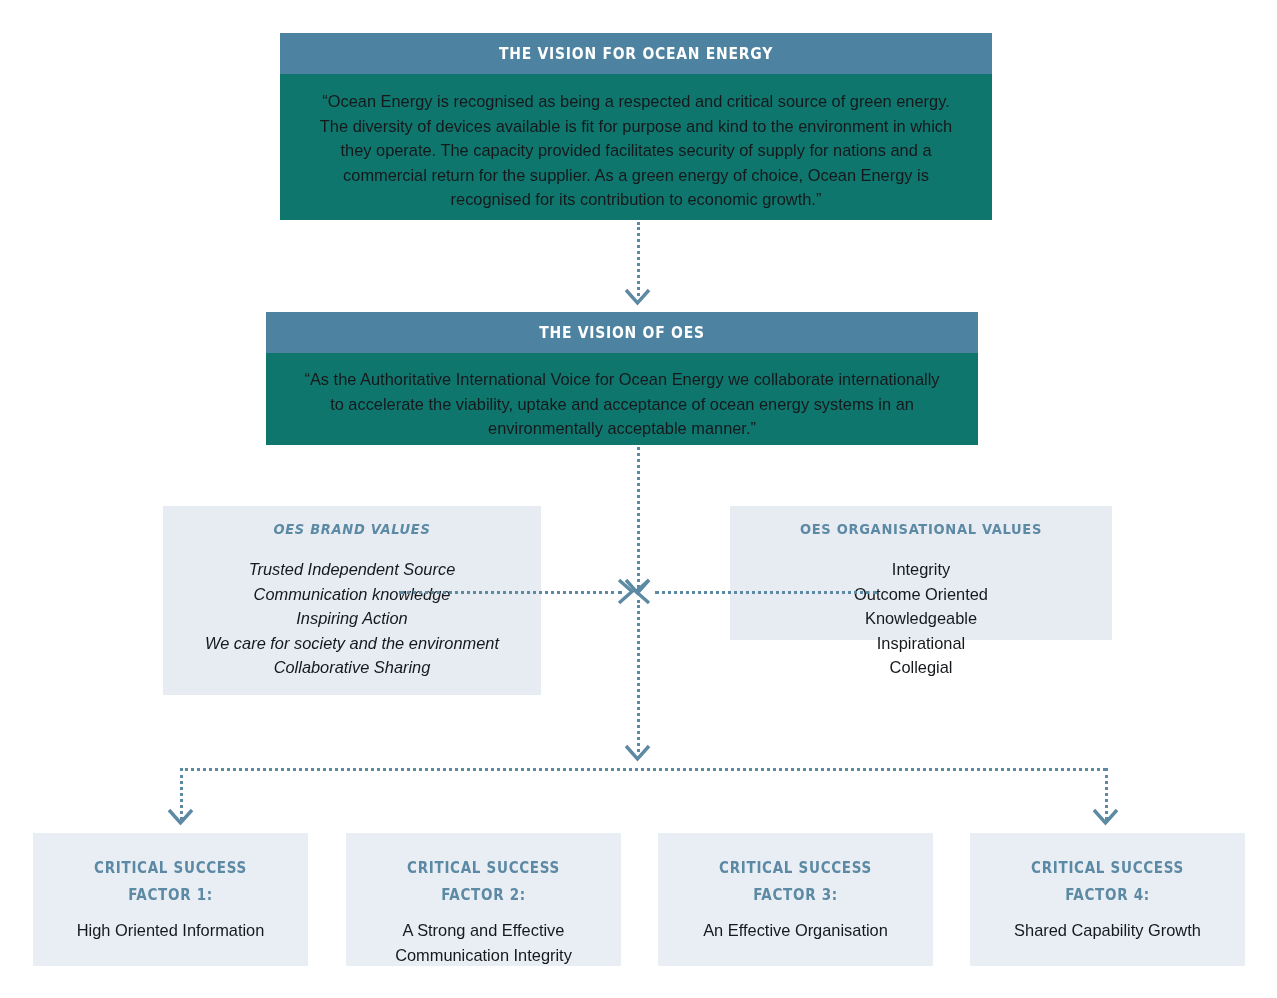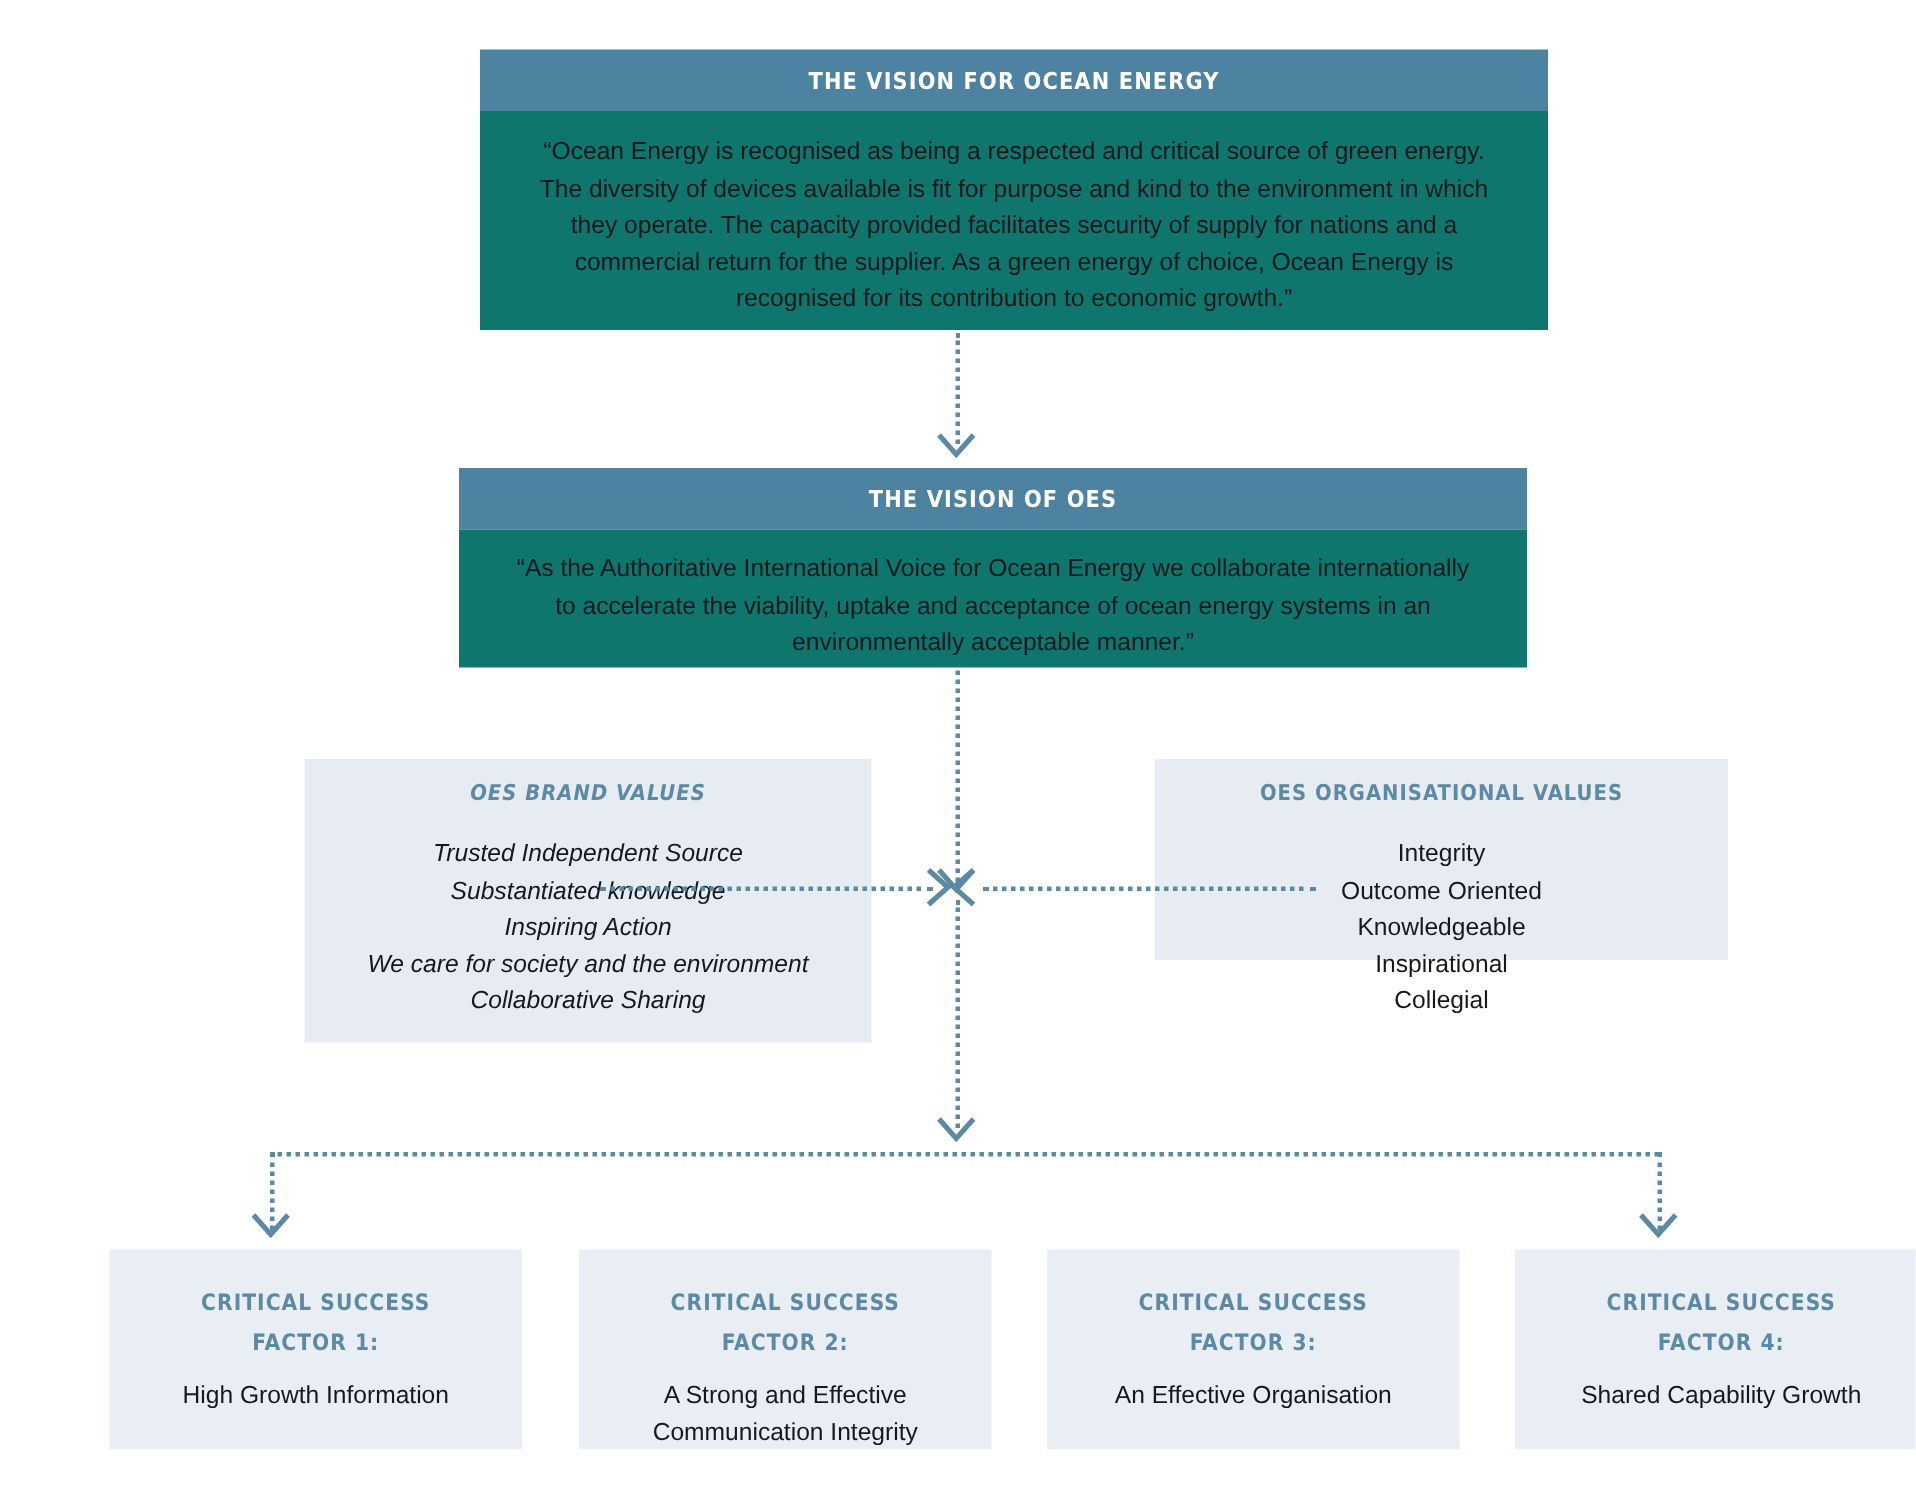--- a/index.html
+++ b/index.html
@@ -7,21 +7,21 @@
     width:1277px;height:998px;
     background:#ffffff;
     font-family:"Liberation Sans", sans-serif;
     position:relative;
     overflow:hidden;
     -webkit-font-smoothing:antialiased;
   }
   .stage{position:absolute;left:0;top:0;width:1277px;height:998px;}
 
   
-  .box{position:absolute;box-sizing:border-box;margin-left:40px;}
+  .box{position:absolute;box-sizing:border-box;}
   .panel-head{
     background:#4d82a0;
     color:#ffffff;
     font-family:"DejaVu Sans Condensed","Liberation Sans",sans-serif;
     font-weight:bold;
     font-size:15.5px;
     letter-spacing:0.75px;
     text-align:center;
     display:flex;align-items:center;justify-content:center;
     text-transform:uppercase;
@@ -160,21 +160,21 @@
   <div class="arrow" id="arr-v2">
     <svg width="27" height="18" viewBox="0 0 27 18">
       <polyline points="2,2 13.5,15 25,2" fill="none" stroke="#5c89a3" stroke-width="3.4"></polyline>
     </svg>
   </div>
 
   <div class="box values" id="brand-values">
     <div class="values-title">OES BRAND VALUES</div>
     <div class="values-list">
       <div>Trusted Independent Source</div>
-      <div>Substantiated knowledge</div>
+      <div>Communication knowledge</div>
       <div>Inspiring Action</div>
       <div>We care for society and the environment</div>
       <div>Collaborative Sharing</div>
     </div>
   </div>
 
   <div class="box values" id="org-values">
     <div class="values-title">OES ORGANISATIONAL VALUES</div>
     <div class="values-list">
       <div>Integrity</div>
@@ -219,21 +219,21 @@
       <polyline points="2,2 13.5,15 25,2" fill="none" stroke="#5c89a3" stroke-width="3.4"></polyline>
     </svg>
   </div>
 
   <div class="box csf" id="csf-1">
     <div class="csf-title">
       <div>CRITICAL SUCCESS</div>
       <div>FACTOR  1:</div>
     </div>
     <div class="csf-text">
-      <div>High Growth Information</div>
+      <div>High Oriented Information</div>
       <div></div>
     </div>
   </div>
 
   <div class="box csf" id="csf-2">
     <div class="csf-title">
       <div>CRITICAL SUCCESS</div>
       <div>FACTOR  2:</div>
     </div>
     <div class="csf-text">

